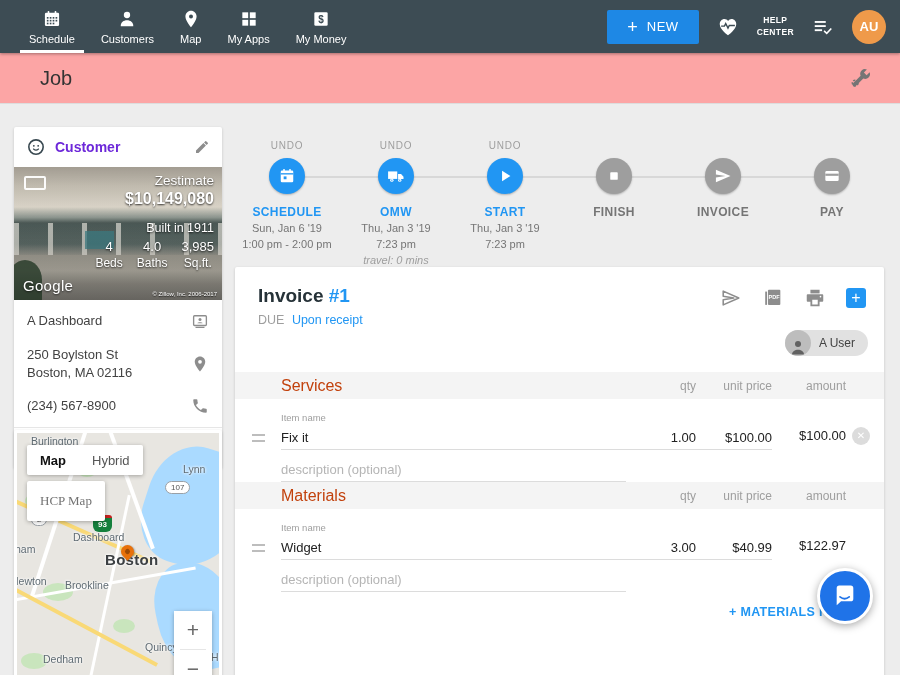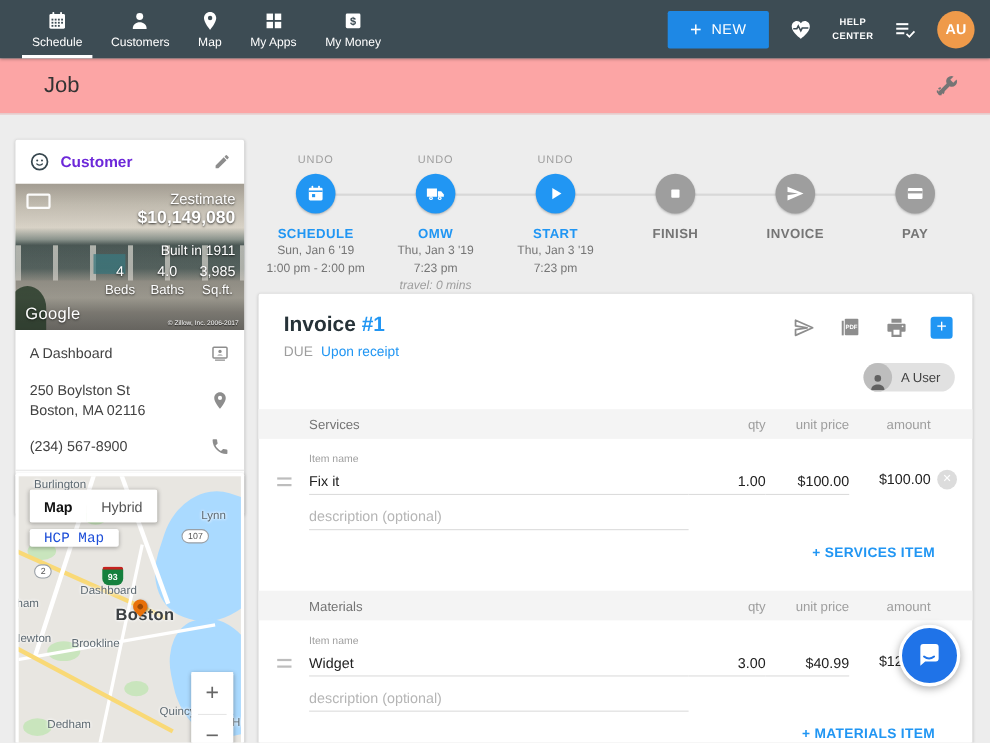--- a/index.html
+++ b/index.html
@@ -104,22 +104,22 @@
                 font-size:8px; color:#555; padding:1px 5px; }
   .badge-shield { position:absolute; background:#15803d; color:#fff; font-size:8px; font-weight:bold;
                   padding:2px 5px 3px; border-radius:3px 3px 6px 6px; border-top:3px solid #c5221f; }
   .map-pin-marker { position:absolute; left:104px; top:112px; width:13px; height:13px; background:#e8710a;
              border-radius:50% 50% 50% 0; transform:rotate(-45deg); box-shadow:0 1px 2px rgba(0,0,0,.4); }
   .map-pin-marker::after { content:""; position:absolute; left:4px; top:4px; width:5px; height:5px; border-radius:50%; background:#9c4a06; }
   .map-btns { position:absolute; left:10px; top:12px; display:flex; box-shadow:0 1px 4px rgba(0,0,0,.3); border-radius:2px; overflow:hidden; }
   .map-btn { background:#fff; border:none; font-family:inherit; font-size:13px; color:#565656;
              height:30px; padding:0 13px; cursor:pointer; }
   .map-btn.active { font-weight:bold; color:#111; }
-  .hcp-btn { position:absolute; left:10px; top:48px; background:#fff; border:none; font-family:Liberation Mono, monospace;
-             font-size:13px; color:#1d4ed8; height:16px; padding:0 13px; cursor:pointer;
+  .hcp-btn { position:absolute; left:10px; top:48px; background:#fff; border:none; font-family:Liberation Serif, serif;
+             font-size:13px; color:#737373; height:40px; padding:0 13px; cursor:pointer;
              box-shadow:0 1px 4px rgba(0,0,0,.3); border-radius:2px; }
   .zoom-ctl { position:absolute; right:7px; top:178px; width:38px; background:#fff;
               box-shadow:0 1px 4px rgba(0,0,0,.3); border-radius:2px; }
   .zoom-btn { width:38px; height:38px; border:none; background:#fff; font-size:21px; color:#666;
               font-family:inherit; cursor:pointer; display:block; }
   .zoom-sep { height:1px; background:#e6e6e6; margin:0 6px; }
 
   
   .timeline { position:absolute; left:235px; top:130px; width:649px; height:130px; }
   .tl-line { position:absolute; left:55px; right:55px; top:46px; height:2px; background:#d8d8d8; }
@@ -154,21 +154,21 @@
                  font-size:16px; line-height:1; cursor:pointer; display:flex; align-items:center; justify-content:center; font-family:inherit; }
   .assignee-chip { position:absolute; right:16px; top:63px; height:26px; background:#e1e1e1; border-radius:13px;
                    display:flex; align-items:center; padding-right:13px; gap:8px; cursor:pointer; }
   .chip-avatar { width:26px; height:26px; border-radius:50%; background:#bdbdbd; display:flex;
                  align-items:flex-end; justify-content:center; overflow:hidden; }
   .chip-avatar svg { width:18px; height:18px; color:#616161; display:block; }
   .chip-name { font-size:12px; color:#424242; }
 
   .sec-grid { display:grid; grid-template-columns:26px 1fr 70px 76px 74px 30px; padding:0 8px 0 10px; align-items:center; }
   .sec-head { background:#f4f4f4; height:27px; }
-  .sec-name { grid-column:2; font-size:12px; color:#737373; padding-left:10px; }
+  .sec-name { grid-column:2; font-size:16px; color:#c2410c; padding-left:10px; }
   .col-h { font-size:12px; color:#9e9e9e; text-align:right; }
   .item-block { padding-top:13px; }
   .item-label { grid-column:2; font-size:9.5px; color:#9e9e9e; padding-left:10px; margin-bottom:2px; }
   .drag-handle { width:13px; height:8px; border-top:2px solid #bdbdbd; border-bottom:2px solid #bdbdbd;
                  justify-self:center; cursor:grab; }
   .name-cell { padding-left:10px; }
   .line-input { width:100%; border:none; border-bottom:1px solid #dcdcdc; font-family:inherit;
                 font-size:13px; color:#212121; height:25px; background:transparent; outline:none; }
   .num-input { text-align:right; }
   .amount-cell { font-size:13px; color:#212121; text-align:right; padding-bottom:4px; }
@@ -597,23 +597,20 @@
           <span>✕</span>
         </button>
       </div>
       <div class="sec-grid desc-row">
         <span></span>
         <span class="name-cell desc-input">
           <input class="line-input" placeholder="description (optional)" style="">
         </span>
       </div>
     </div>
-    <div class="add-row">
-      <button class="add-link">+ SERVICES ITEM</button>
-    </div>
   </div>
 
   <div>
     <div class="sec-grid sec-head">
       <span class="sec-name" style="grid-column:2">Materials</span>
       <span class="col-h">qty</span>
       <span class="col-h">unit price</span>
       <span class="col-h">amount</span>
       <span></span>
     </div>

